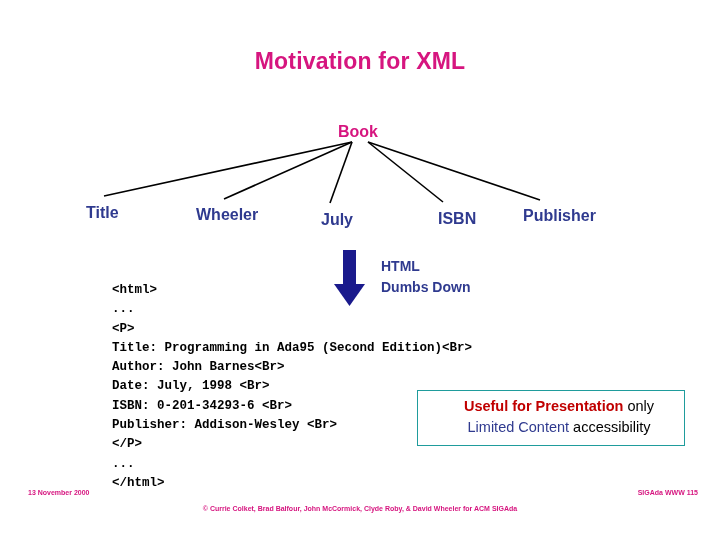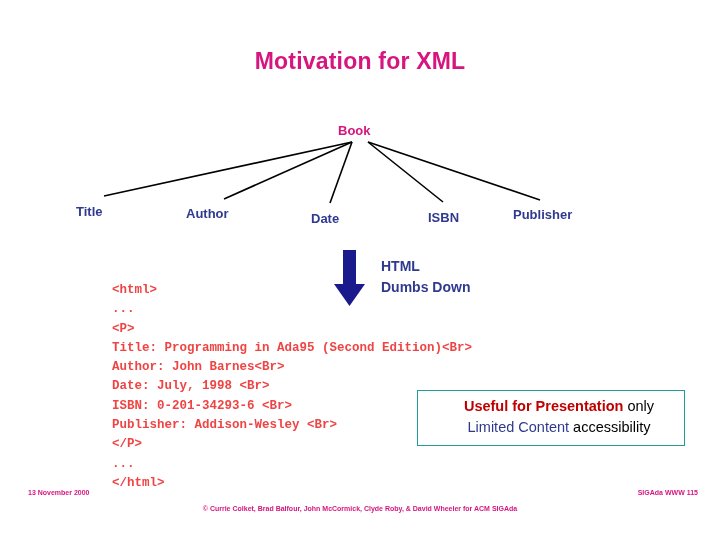--- a/index.html
+++ b/index.html
@@ -26,31 +26,32 @@
     width: 720px;
     text-align: center;
     font-size: 23px;
     font-weight: bold;
     color: #d6157f;
     letter-spacing: 0.2px;
   }
   
   .node {
     position: absolute;
-    font-size: 13px;
+    font-size: 16px;
     font-weight: bold;
     white-space: nowrap;
   }
   .node-root {
     color: #d6157f;
     left: 338px;
     top: 123px;
   }
   .node-child {
     color: #2f3a8f;
+    margin-left: 10px;
   }
   .n-title    { left: 76px;  top: 204px; }
   .n-author   { left: 186px; top: 206px; }
   .n-date     { left: 311px; top: 211px; }
   .n-isbn     { left: 428px; top: 210px; }
   .n-publisher{ left: 502px; top: 207px; padding-left: 11px; }
 
   
   #tree-lines {
     position: absolute;
@@ -71,21 +72,21 @@
     color: #2f3a8f;
     font-size: 14px;
     font-weight: bold;
     line-height: 21px;
   }
   
   .code {
     position: absolute;
     left: 112px;
     top: 281px;
-    color: #ef4444;
+    color: #000000;
     font-family: "Liberation Mono", "DejaVu Sans Mono", monospace;
     font-size: 12.5px;
     font-weight: bold;
     line-height: 19.3px;
     white-space: pre;
   }
   
   .callout {
     position: absolute;
     left: 417px;
@@ -141,22 +142,22 @@
   <svg id="tree-lines" width="720" height="250">
     <line x1="352" y1="142" x2="104" y2="196" stroke="#000000" stroke-width="1.6"></line>
     <line x1="352" y1="142" x2="224" y2="199" stroke="#000000" stroke-width="1.6"></line>
     <line x1="352" y1="142" x2="330" y2="203" stroke="#000000" stroke-width="1.6"></line>
     <line x1="368" y1="142" x2="443" y2="202" stroke="#000000" stroke-width="1.6"></line>
     <line x1="368" y1="142" x2="540" y2="200" stroke="#000000" stroke-width="1.6"></line>
   </svg>
 
   <div class="node node-root">Book</div>
   <div class="node node-child n-title">Title</div>
-  <div class="node node-child n-author">Author</div>
-  <div class="node node-child n-date">Date</div>
+  <div class="node node-child n-author">Wheeler</div>
+  <div class="node node-child n-date">July</div>
   <div class="node node-child n-isbn">ISBN</div>
   <div class="node node-child n-publisher">Publisher</div>
 
   <svg id="down-arrow" width="44" height="60">
     <rect x="13" y="0" width="13" height="36" fill="#1a1a8c"></rect>
     <polygon points="4,34 35,34 19.5,56" fill="#1a1a8c"></polygon>
   </svg>
 
   <div class="dumbs">
     <div>HTML</div>

